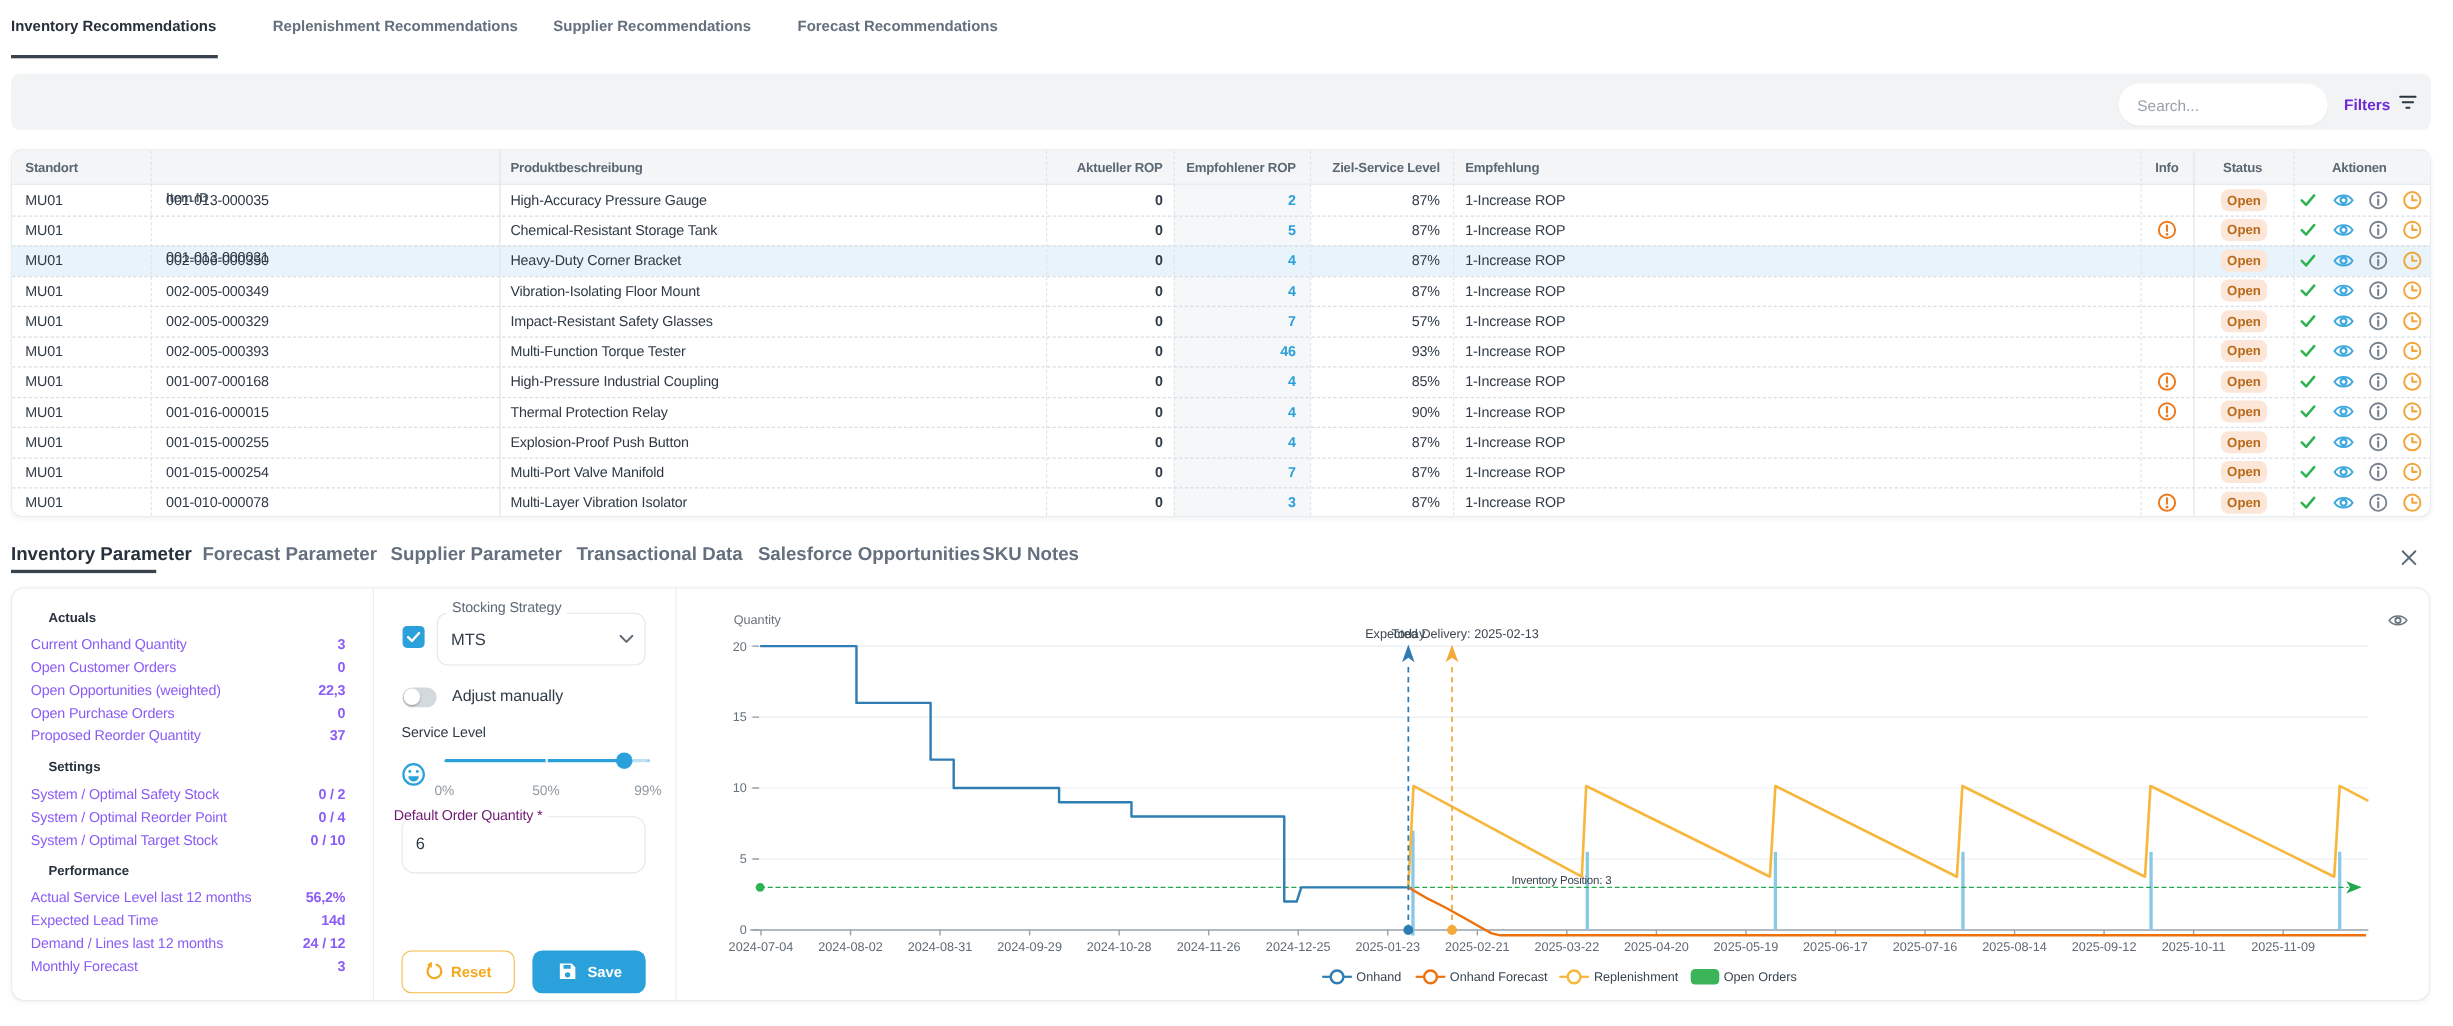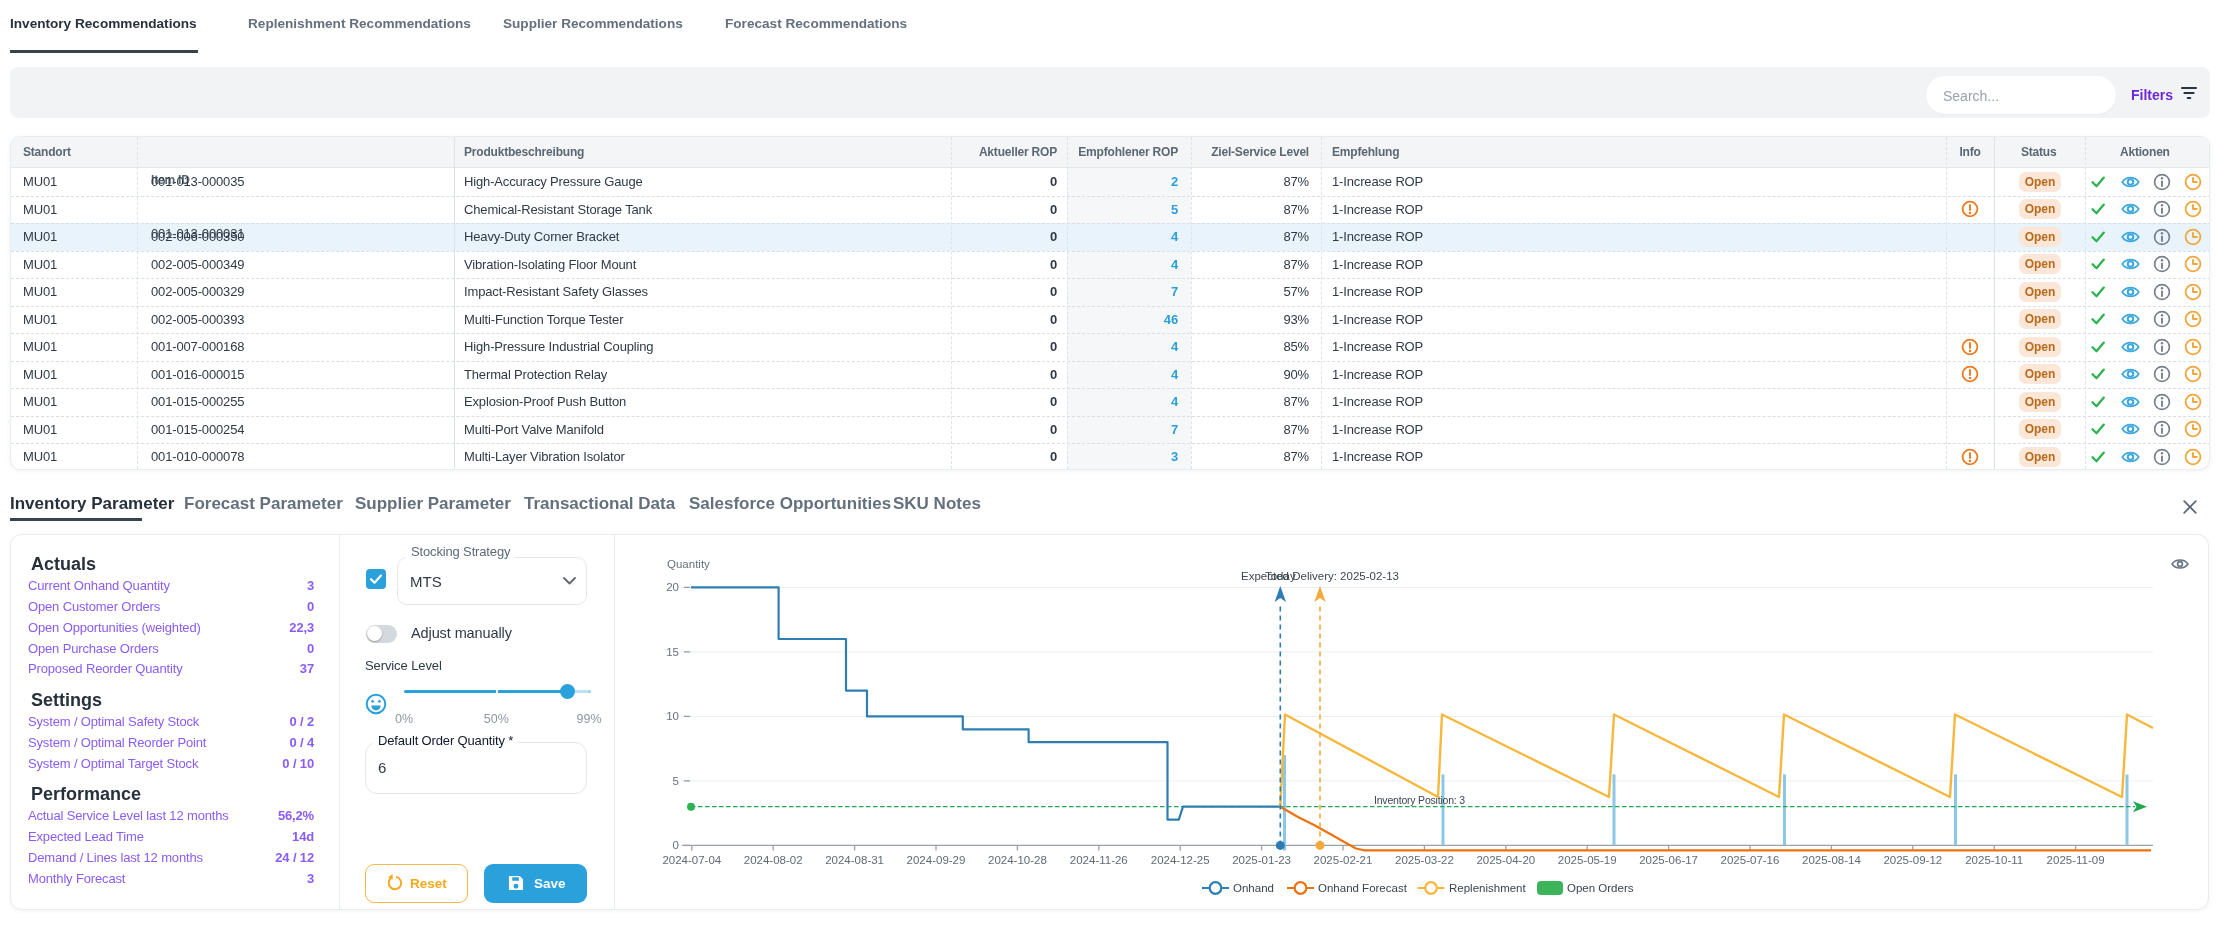--- a/index.html
+++ b/index.html
@@ -7,21 +7,21 @@
 .tab-top{position:absolute;top:16px;font-size:13.6px;font-weight:bold;color:#64707D;white-space:nowrap;}
 .tab-top.on{color:#27313C;}
 .tab-bot{position:absolute;top:494px;font-size:17px;font-weight:bold;color:#64707D;white-space:nowrap;}
 .tab-bot.on{color:#27313C;}
 .hdrcell{position:absolute;top:0;height:31px;line-height:31px;font-size:12px;letter-spacing:-0.2px;font-weight:bold;color:#5B6773;white-space:nowrap;}
 .cell{position:absolute;height:27.5px;line-height:27.5px;font-size:13px;letter-spacing:-0.15px;color:#2F3A46;white-space:nowrap;}
 .b{font-weight:bold;}
 .vline{position:absolute;top:0;bottom:0;width:0;}
 .statrow{position:absolute;left:17px;width:286px;height:20px;line-height:20px;font-size:13px;letter-spacing:-0.15px;color:#8b5cf6;}
 .statrow .v{position:absolute;right:0;top:0;font-weight:bold;}
-.shead{position:absolute;left:20px;font-size:18px;font-weight:bold;color:#27313C;}
+.shead{position:absolute;left:33px;font-size:12px;font-weight:bold;color:#27313C;}
 </style></head>
 <body>
 
 <div class="tab-top on" style="left:10px;">Inventory Recommendations</div>
 <div class="tab-top" style="left:237px;margin-left:11px;">Replenishment Recommendations</div>
 <div class="tab-top" style="left:503px;">Supplier Recommendations</div>
 <div class="tab-top" style="left:725px;">Forecast Recommendations</div>
 <div class="abs" style="left:10px;top:50px;width:188px;height:2.5px;background:#39434E;"></div>
 <div class="abs" style="left:10px;top:67px;width:2200px;height:51px;background:#F2F3F5;border-radius:8px;"></div>
 <div class="abs" style="left:1926px;top:76px;width:190px;height:38px;background:#fff;border-radius:19px;box-shadow:0 1px 2px rgba(0,0,0,0.04);"></div>
@@ -405,21 +405,21 @@
 <svg class="abs" style="left:354px;top:158px;" width="22" height="22" viewBox="-11 -11 22 22">
       <circle r="9.3" fill="none" stroke="#2BA1DC" stroke-width="2"></circle>
       <circle cx="-3.4" cy="-2.6" r="1.35" fill="#2BA1DC"></circle>
       <circle cx="3.4" cy="-2.6" r="1.35" fill="#2BA1DC"></circle>
       <path d="M-4.8 1.6 L4.8 1.6 A 4.8 4.8 0 0 1 -4.8 1.6 Z" fill="#2BA1DC"></path>
     </svg>
 <div class="abs" style="left:373px;top:177px;width:40px;text-align:center;font-size:12.5px;color:#8D98A1;">0%</div>
 <div class="abs" style="left:465.3px;top:177px;width:40px;text-align:center;font-size:12.5px;color:#8D98A1;">50%</div>
 <div class="abs" style="left:558px;top:177px;width:40px;text-align:center;font-size:12.5px;color:#8D98A1;">99%</div>
 <div class="abs" style="left:354px;top:207px;width:222px;height:52px;border:1px solid #E2E7EB;border-radius:12px;"></div>
-<div class="abs" style="left:362px;top:198px;background:#fff;padding:0 5px;font-size:13px;letter-spacing:-0.15px;color:#0f172a;">Default Order Quantity *</div>
+<div class="abs" style="left:342px;top:198px;background:#fff;padding:0 5px;font-size:13px;letter-spacing:-0.15px;color:#701a75;">Default Order Quantity *</div>
 <div class="abs" style="left:367px;top:224px;font-size:15px;color:#2E3A46;">6</div>
 <div class="abs" style="left:354px;top:329px;width:103px;height:39px;border:1.5px solid #F3B84A;border-radius:9px;background:#fff;"></div>
 <svg class="abs" style="left:375px;top:339px;" width="18" height="18" viewBox="-9.5 -9.5 19 19">
       <path d="M 1.15 -6.5 A 6.6 6.6 0 1 1 -2.8 -6.0" fill="none" stroke="#F5A81C" stroke-width="2"></path>
       <path d="M -2.6 -9.3 L -2.6 -3.3 L -7.2 -6.3 Z" fill="#F5A81C"></path>
     </svg>
 <div class="abs" style="left:399px;top:341px;font-size:13.5px;font-weight:bold;color:#F5A81C;">Reset</div>
 <div class="abs" style="left:473px;top:329px;width:103px;height:39px;background:#2BA1DC;border-radius:9px;"></div>
 <svg class="abs" style="left:497px;top:340px;" width="16" height="16" viewBox="0 0 17 17">
       <path fill-rule="evenodd" fill="#fff" d="M1 1 H12.5 L16 4.5 V16 H1 Z M4.5 2.5 V6 H11.5 V2.5 Z M8.5 14.5 A 2.6 2.6 0 1 0 8.5 9.3 A 2.6 2.6 0 0 0 8.5 14.5 Z"></path>

